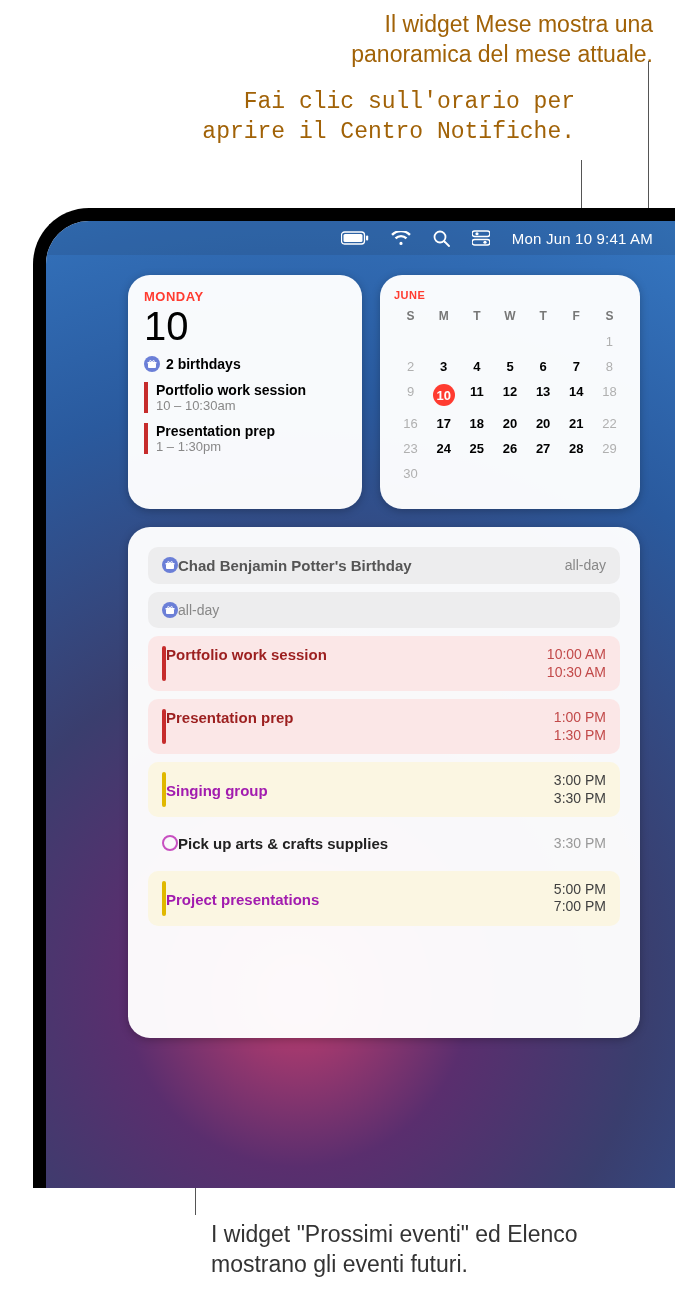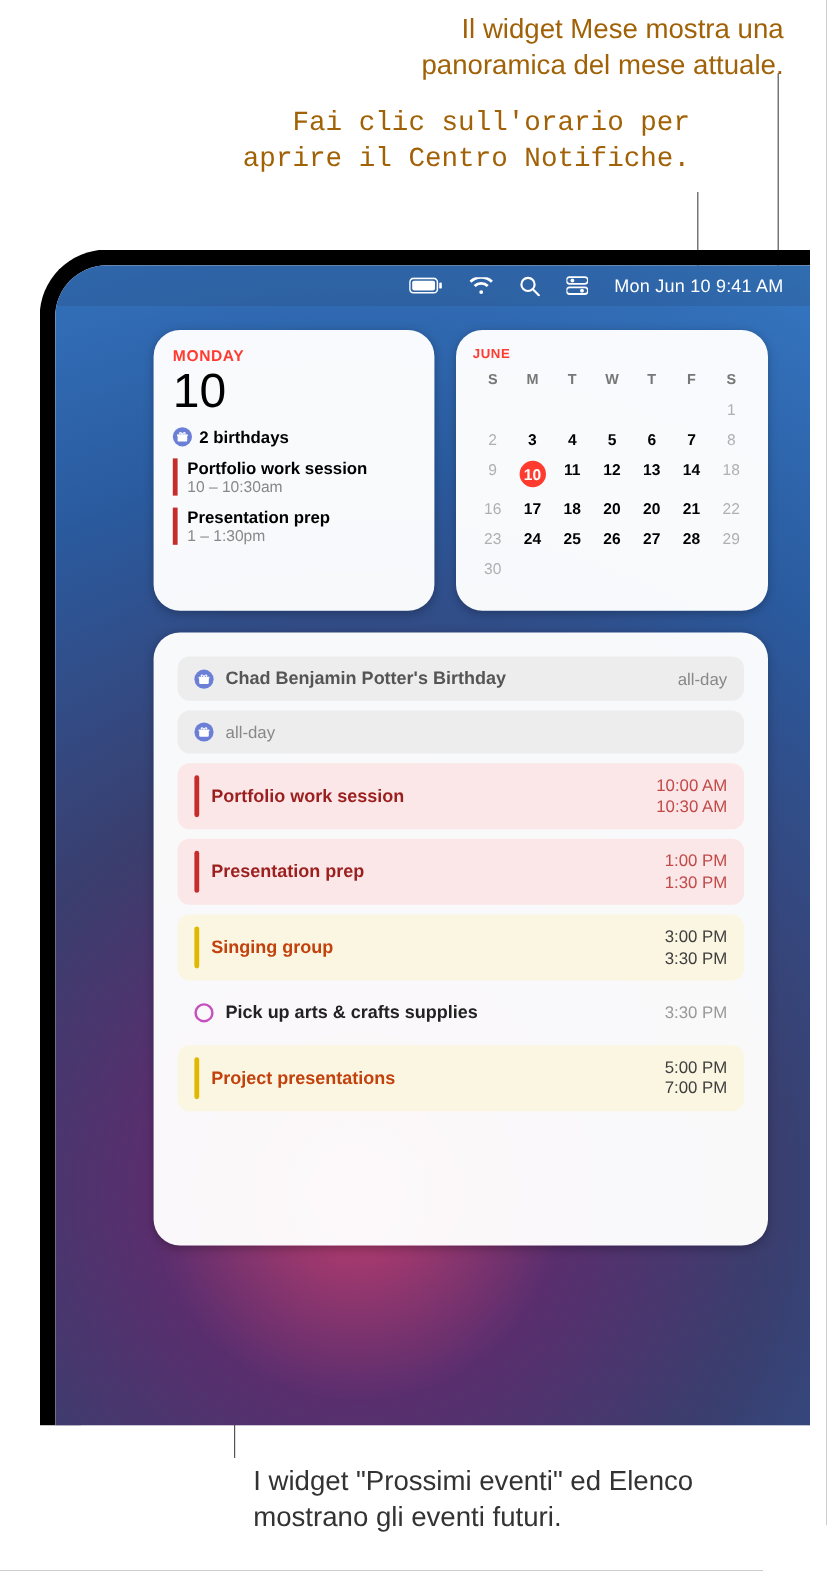--- a/index.html
+++ b/index.html
@@ -121,37 +121,35 @@
   width: 512px;
   min-height: 511px;
   padding: 20px 20px 24px;
 }
 .up-title { color: #ff3b30; font-size: 14px; font-weight: 700; letter-spacing: 0.5px; margin-bottom: 14px; }
 .event-row {
   border-radius: 10px;
   padding: 10px 14px;
   margin-bottom: 8px;
   display: flex;
-  align-items: center;
-  gap: 10px;
   font-size: 15px;
 }
 .event-row .bar { width: 4px; align-self: stretch; border-radius: 2px; }
 .event-row .title { flex: 1; font-weight: 600; }
 .event-row .time { text-align: right; font-size: 14px; line-height: 1.25; }
 .ev-gray { background: #ededee; color: #555; }
 .ev-gray .allday { color: #888; font-size: 14px; }
 .ev-gray .gift-icon { background: #6b7fd7; }
 .ev-red { background: #fbe7e7; }
 .ev-red .bar { background: #c62c2c; }
 .ev-red .title { color: #9c1f1f; }
 .ev-red .time { color: #c24a4a; }
 .ev-yellow { background: #fbf6e2; }
 .ev-yellow .bar { background: #e0b800; }
-.ev-yellow .title { color: #c2410c; }
+.ev-yellow .title { color: #a21caf; margin-top: 10px; }
 .ev-yellow .time { color: #404040; }
 .ev-reminder { background: transparent; }
 .ev-reminder .circle {
   width: 16px; height: 16px; border: 2px solid #c74fc0; border-radius: 50%;
 }
 .ev-reminder .title { color: #222; }
 .ev-reminder .time { color: #999; }
 </style>
 </head>
 <body>

